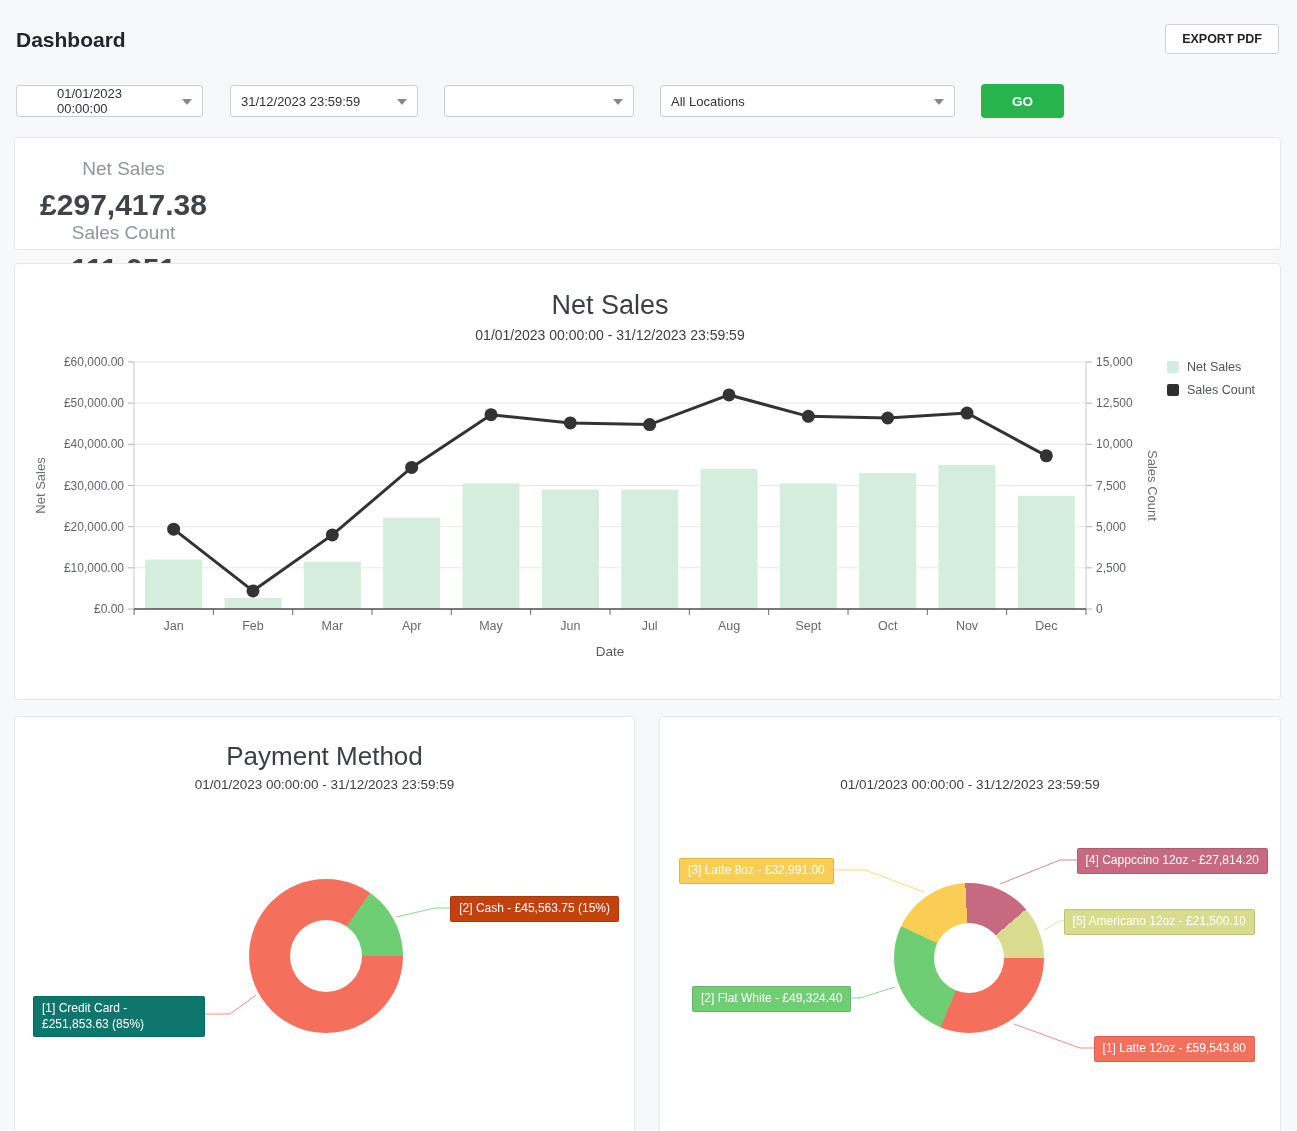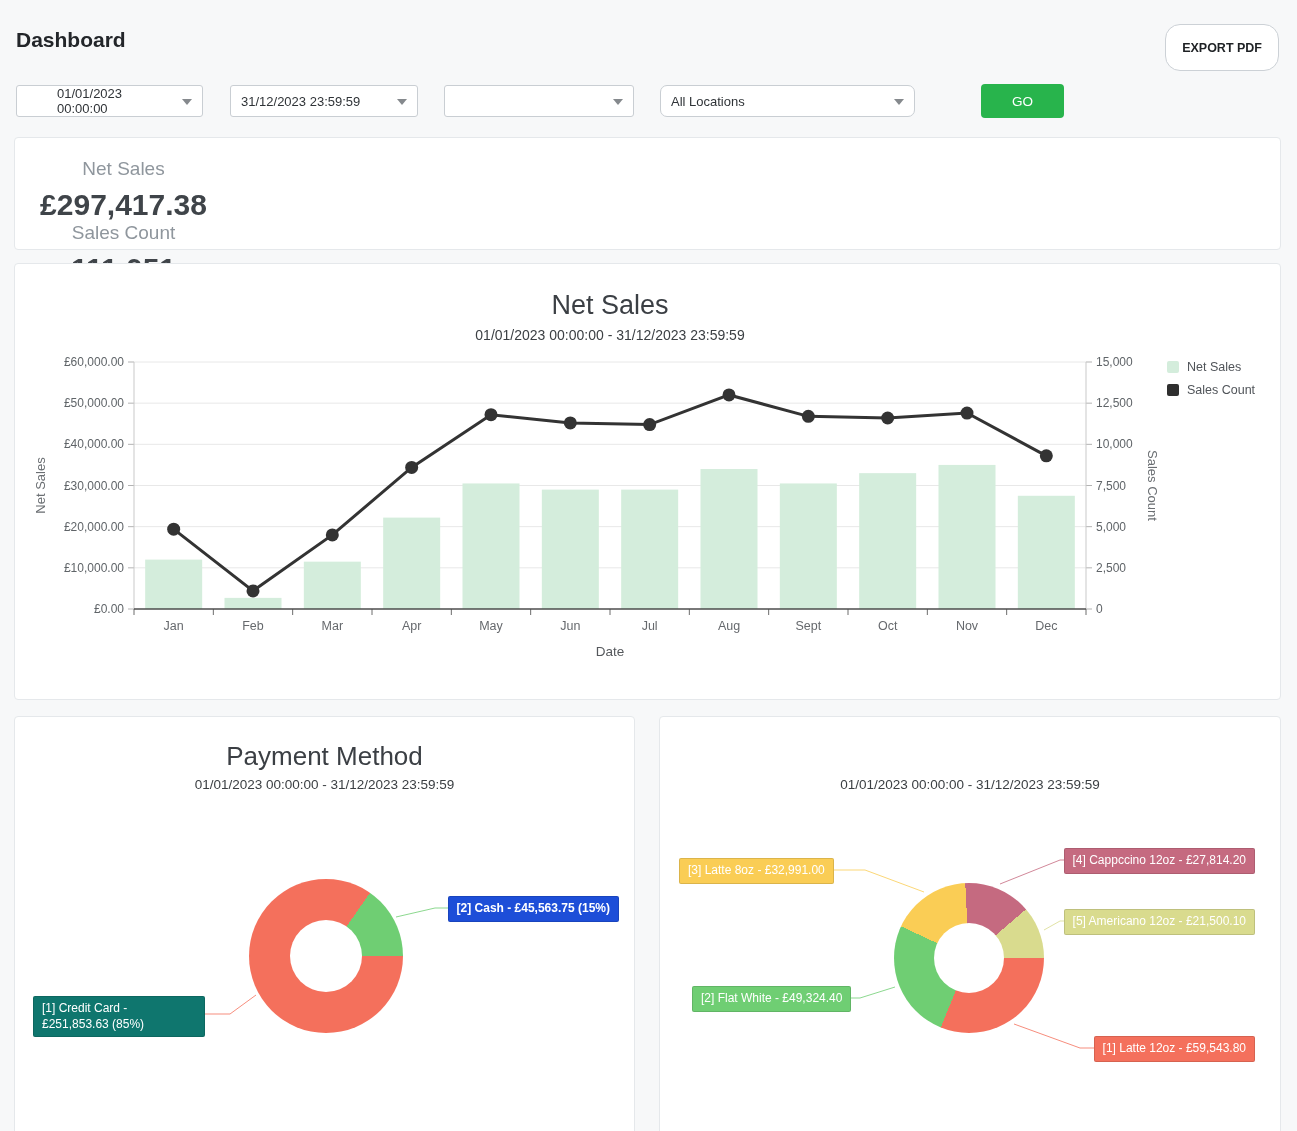--- a/index.html
+++ b/index.html
@@ -1,30 +1,30 @@
 <!DOCTYPE html>
 <html><head>
 <meta charset="utf-8">
 <style>
   html,body{margin:0;padding:0;background:#f7f8f9;font-family:"Liberation Sans",sans-serif;}
   .page{position:relative;width:1297px;height:1131px;overflow:hidden;background:#f7f8f9;}
   .page-title{position:absolute;left:16px;top:28px;font-size:21px;font-weight:700;color:#23262a;}
-  .export-btn{position:absolute;right:18px;top:24px;height:47px;padding:0 16px;background:#fff;
-    border:1px solid #ccd1d6;border-radius:15px;font-size:12.5px;font-weight:700;color:#1e2124;
+  .export-btn{position:absolute;right:18px;top:24px;height:30px;padding:0 16px;background:#fff;
+    border:1px solid #ccd1d6;border-radius:3px;font-size:12.5px;font-weight:700;color:#1e2124;
     display:flex;align-items:center;cursor:pointer;}
   .sel{position:absolute;top:85px;height:32px;background:#fff;border:1px solid #c9ced3;border-radius:3px;
     font-size:13px;color:#2f3337;display:flex;align-items:center;padding:0 26px 0 10px;box-sizing:border-box;cursor:pointer;}
   .caret{position:absolute;right:10px;top:13px;width:0;height:0;border-left:5px solid transparent;
     border-right:5px solid transparent;border-top:6px solid #85898d;}
   .sel1{left:16px;width:187px;padding-left:40px;}
   .sel2{left:230px;width:188px;}
   .sel3{left:444px;width:190px;}
-  .sel4{left:660px;width:255px;border-radius:7px;}
+  .sel4{left:660px;width:295px;}
   .go-btn{position:absolute;left:981px;top:84px;width:83px;height:34px;background:#28b44c;border:none;
-    border-radius:4px;color:#fff;font-weight:400;font-size:13.5px;display:flex;align-items:center;
+    border-radius:4px;color:#fff;font-weight:700;font-size:13.5px;display:flex;align-items:center;
     justify-content:center;cursor:pointer;font-family:"Liberation Sans",sans-serif;}
   .card{position:absolute;background:#fff;border:1px solid #e5e8eb;border-radius:4px;box-sizing:border-box;flex-direction:column;}
   .stats-card{left:14px;top:137px;width:1267px;height:113px;display:flex;padding:20px 0 0 4px;}
   .stat{width:209px;text-align:center;}
   .stat .lbl{font-size:19px;color:#8f969d;margin-bottom:8px;}
   .stat .val{font-size:30px;font-weight:600;color:#3f4449;}
   .chart-card{left:14px;top:263px;width:1267px;height:437px;}
   .chart-title{position:absolute;left:0;top:26px;width:1190px;text-align:center;font-size:27px;color:#3b3f44;}
   .chart-sub{position:absolute;left:0;top:63px;width:1190px;text-align:center;font-size:14px;color:#3c4044;}
   .combo-wrap{position:absolute;left:0;top:87px;width:1265px;height:330px;}
@@ -43,21 +43,21 @@
   .donut .hole{position:absolute;background:#fff;border-radius:50%;}
   .donut-pay{left:234px;top:162px;width:154px;height:154px;}
   .donut-pay .hole{left:41px;top:41px;width:72px;height:72px;}
   .donut-top5{left:234px;top:166px;width:150px;height:150px;}
   .donut-top5 .hole{left:40px;top:40px;width:70px;height:70px;}
   .dlabel{position:absolute;font-size:12px;color:#fff;padding:4px 8px;border-radius:2px;
     border:1px solid rgba(0,0,0,.12);white-space:nowrap;line-height:1.3;cursor:pointer;box-sizing:border-box;}
   .lbl-cash{right:15px;top:179px;}
   .lbl-credit{left:18px;top:279px;width:172px;white-space:normal;}
   .lbl-latte8{left:19px;top:141px;}
-  .lbl-capp{right:25px;top:131px;text-align:right;}
+  .lbl-capp{right:12px;top:131px;text-align:right;}
   .lbl-amer{right:25px;top:192px;}
   .lbl-flat{left:32px;top:269px;}
   .lbl-latte12{right:25px;top:319px;}
   .conn-svg{position:absolute;left:0;top:0;width:100%;height:100%;pointer-events:none;}
 </style>
 </head>
 <body>
 
 <div class="page">
 
@@ -210,21 +210,21 @@
     <div class="d-title">Payment Method</div>
     <div class="d-sub">01/01/2023 00:00:00 - 31/12/2023 23:59:59</div>
     <svg class="conn-svg" id="conn-pay">
         <polyline points="381,200 420,191 441,191" fill="none" stroke="#6fce73" stroke-width="1" opacity="0.8"></polyline>
         <polyline points="241,278 215,297 189,297" fill="none" stroke="#f4705c" stroke-width="1" opacity="0.8"></polyline>
       </svg>
     <div class="donut donut-pay" id="donut-pay" style="background: conic-gradient(from 90deg, rgb(244, 112, 92) 0deg, rgb(244, 112, 92) 304.849deg, rgb(111, 206, 115) 304.849deg, rgb(111, 206, 115) 360deg);">
       <div class="hole"></div>
     </div>
     <div class="dlabel lbl-credit" style="background: #0f766e;">[1] Credit Card - £251,853.63 (85%)</div>
-    <div class="dlabel lbl-cash" style="background: #1d4ed8; font-weight: bold;">[2] Cash - £45,563.75 (15%)</div>
+    <div class="dlabel lbl-cash" style="background: #c2410c;">[2] Cash - £45,563.75 (15%)</div>
   </div>
 
   <div class="card donut-card-right">
     <div class="d-sub">01/01/2023 00:00:00 - 31/12/2023 23:59:59</div>
     <svg class="conn-svg" id="conn-top5">
         <polyline points="340,167 400,143 417,143" fill="none" stroke="#c56a80" stroke-width="1" opacity="0.8"></polyline>
         <polyline points="384,213 400,204 417,204" fill="none" stroke="#d9db8e" stroke-width="1" opacity="0.8"></polyline>
         <polyline points="354,307 420,331 447,331" fill="none" stroke="#f4705c" stroke-width="1" opacity="0.8"></polyline>
         <polyline points="235,270 200,281 170,281" fill="none" stroke="#6fce73" stroke-width="1" opacity="0.8"></polyline>
         <polyline points="264,175 205,153 168,153" fill="none" stroke="#facd55" stroke-width="1" opacity="0.8"></polyline>

